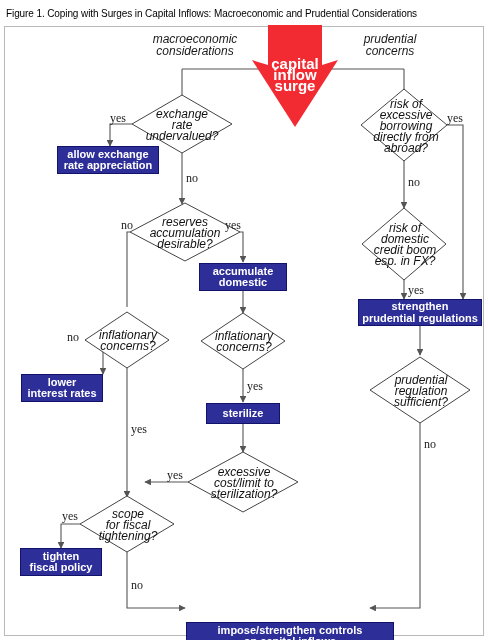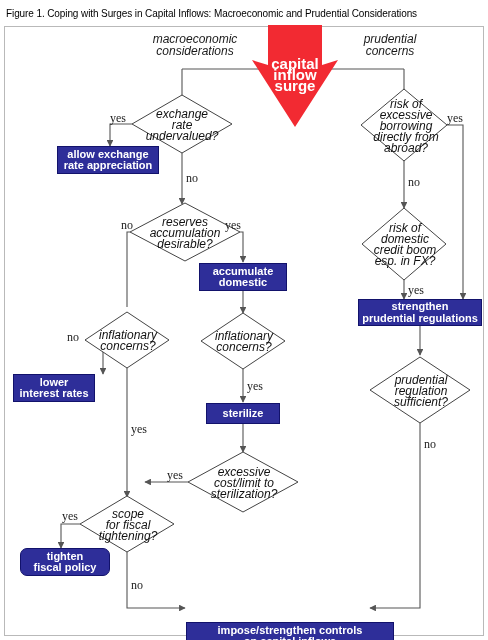--- a/index.html
+++ b/index.html
@@ -206,24 +206,24 @@
 credit boom
 esp. in FX?</div>
   <div class="decision-text" style="left:386px; top:372px; width:70px; height:38px;">prudential
 regulation
 sufficient?</div>
 
   <div class="node-box" style="left:57px; top:146px; width:102px; height:28px;">allow exchange
 rate appreciation</div>
   <div class="node-box" style="left:199px; top:263px; width:88px; height:28px;">accumulate
 domestic</div>
-  <div class="node-box" style="left:13px; top:374px; width:82px; height:28px;">lower
+  <div class="node-box" style="left:21px; top:374px; width:82px; height:28px;">lower
 interest rates</div>
   <div class="node-box" style="left:206px; top:403px; width:74px; height:21px;">sterilize</div>
-  <div class="node-box" style="left:20px; top:548px; width:90px; height:28px;border-radius:7px;">tighten
+  <div class="node-box" style="left:20px; top:548px; width:82px; height:28px;">tighten
 fiscal policy</div>
   <div class="node-box" style="left:358px; top:299px; width:124px; height:27px;">strengthen
 prudential regulations</div>
   <div class="node-box" style="left:186px; top:583px; width:208px; height:51px;margin-top:39px;">impose/strengthen controls
 on capital inflows
 taking due account of their
 effectiveness and multilateral impact</div>
 
   <div class="edge-label" style="left:110px; top:111px;">yes</div>
   <div class="edge-label" style="left:186px; top:171px;">no</div>

